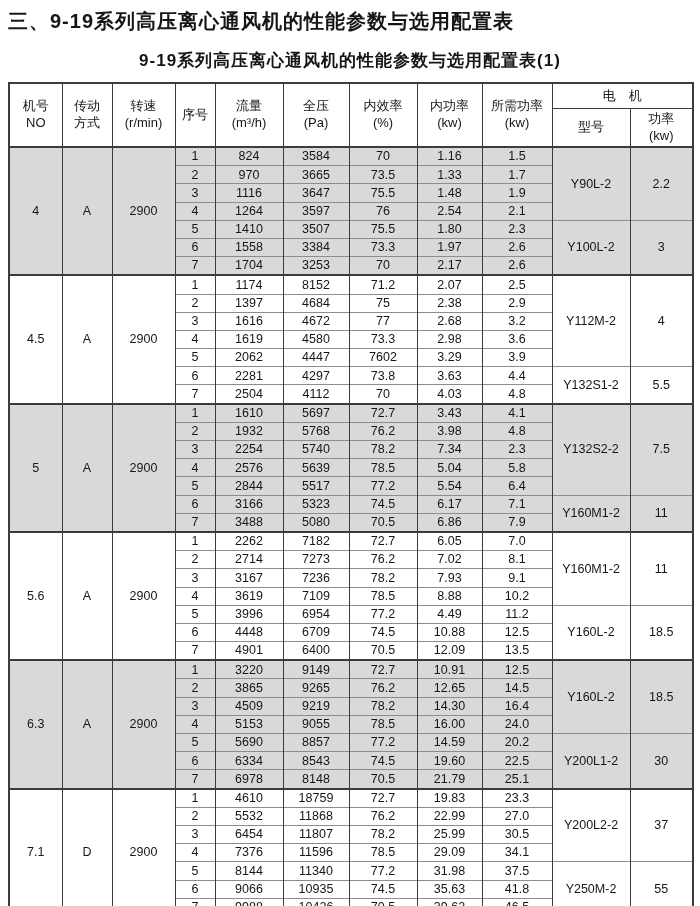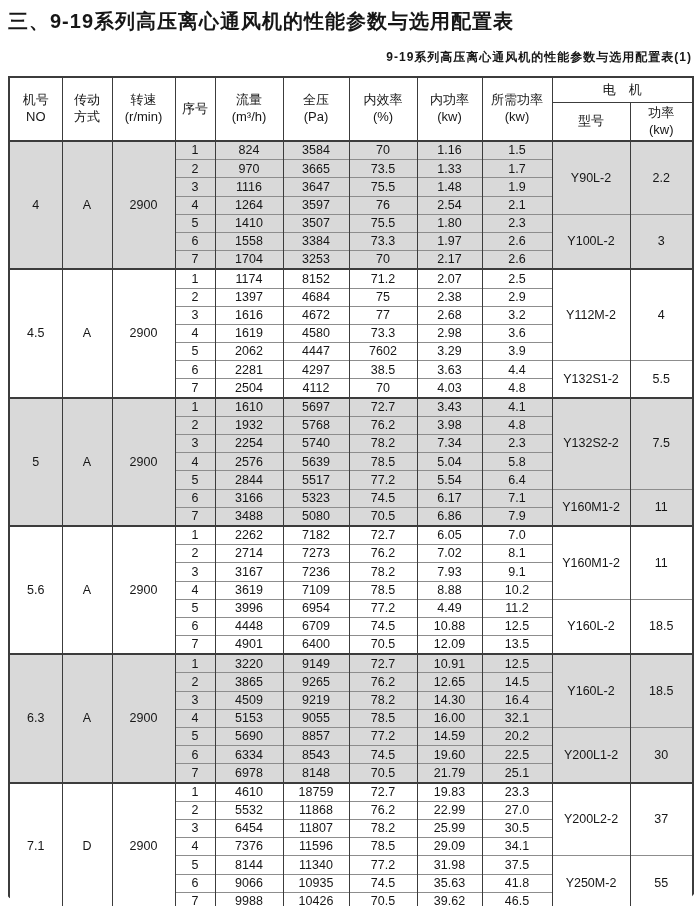--- a/index.html
+++ b/index.html
@@ -9,33 +9,32 @@
     font-family: "Liberation Sans", "DejaVu Sans", sans-serif;
     color: #161616;
   }
   .page {
     width: 700px;
     height: 906px;
     box-sizing: border-box;
     padding: 6px 8px 13px 8px;
     background: #ffffff;
     overflow: hidden;
-    border-radius: 30px;
   }
   .main-title {
     font-size: 20px;
     font-weight: bold;
     letter-spacing: 1px;
     margin: 2px 0 0 0;
     white-space: nowrap;
   }
   .sub-title {
-    font-size: 12px;
+    font-size: 17px;
     font-weight: bold;
-    text-align: right;
+    text-align: center;
     letter-spacing: 1px;
     margin: 14px 0 10px 0;
     white-space: nowrap;
   }
   table.spec {
     border-collapse: collapse;
     table-layout: fixed;
     width: 684px;
     border: 2px solid #3c3c3c;
   }
@@ -222,21 +221,21 @@
           <td>2062</td>
           <td>4447</td>
           <td>7602</td>
           <td>3.29</td>
           <td>3.9</td>
         </tr>
         <tr class="">
           <td>6</td>
           <td>2281</td>
           <td>4297</td>
-          <td>38.5</td>
+          <td>73.8</td>
           <td>3.63</td>
           <td>4.4</td>
           <td rowspan="2" class="merge">Y132S1-2</td>
           <td rowspan="2" class="merge">5.5</td>
         </tr>
         <tr class="">
           <td>7</td>
           <td>2504</td>
           <td>4112</td>
           <td>70</td>
@@ -397,21 +396,21 @@
           <td>78.2</td>
           <td>14.30</td>
           <td>16.4</td>
         </tr>
         <tr class="shaded">
           <td>4</td>
           <td>5153</td>
           <td>9055</td>
           <td>78.5</td>
           <td>16.00</td>
-          <td>32.1</td>
+          <td>24.0</td>
         </tr>
         <tr class="shaded">
           <td>5</td>
           <td>5690</td>
           <td>8857</td>
           <td>77.2</td>
           <td>14.59</td>
           <td>20.2</td>
           <td rowspan="3" class="merge">Y200L1-2</td>
           <td rowspan="3" class="merge">30</td>

